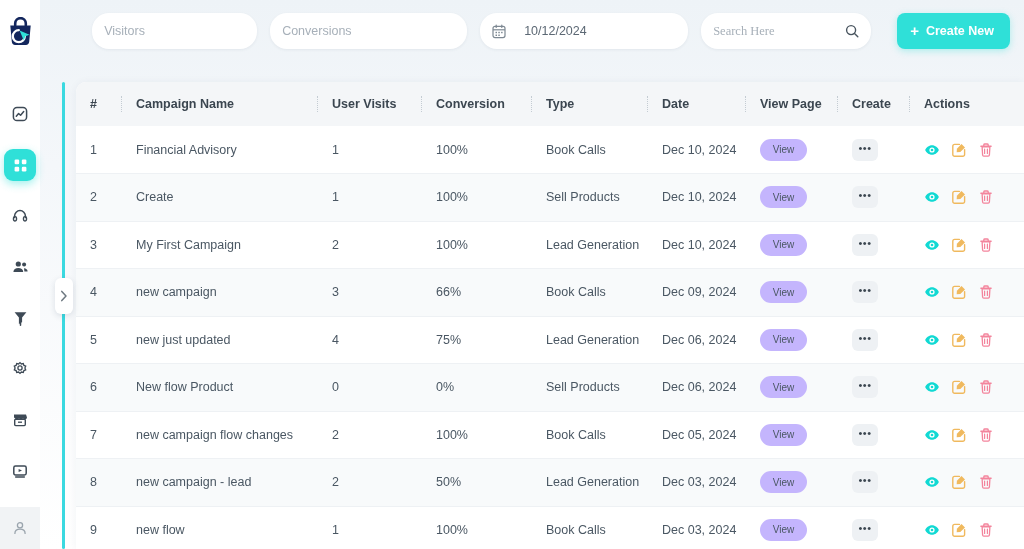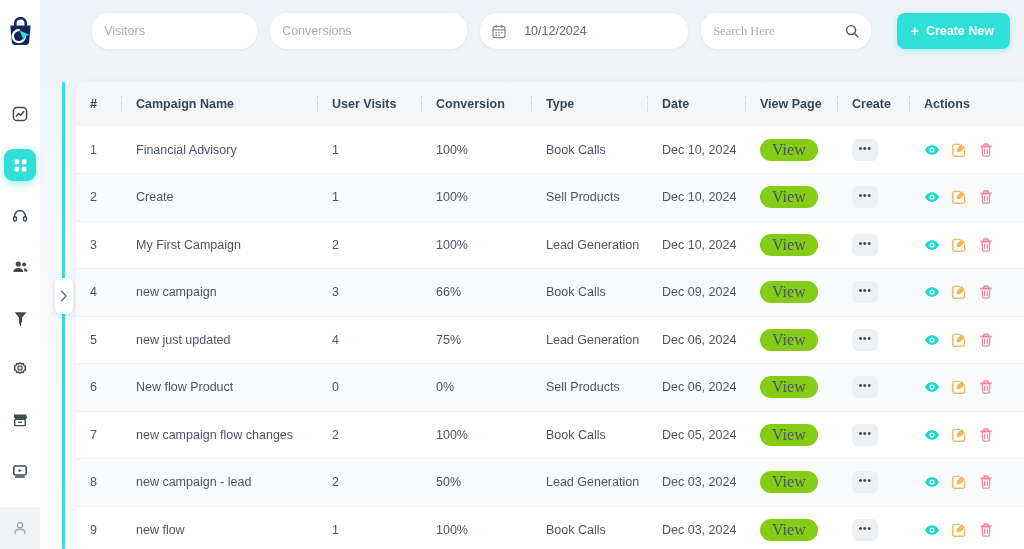--- a/index.html
+++ b/index.html
@@ -219,25 +219,25 @@
   .col-date     { width: 98px; }
   .col-view     { width: 92px; }
   .col-share    { width: 72px; }
   .col-actions  { width: 128px; }
 
   .btn-view {
     display: inline-flex;
     align-items: center; justify-content: center;
     min-width: 47px; height: 22px;
     padding: 0 12px;
-    background: #84cc16;
+    background: #c4b5fd;
     border: none;
     border-radius: 11px;
-    font-family: Liberation Serif, serif;
-    font-size: 16px;
+    font-family: Liberation Sans, sans-serif;
+    font-size: 10px;
     color: #4a5763;
     cursor: pointer;
   }
   .btn-share {
     display: inline-flex;
     align-items: center; justify-content: center;
     width: 26px; height: 22px;
     background: #eef1f4;
     border: none;
     border-radius: 6px;

